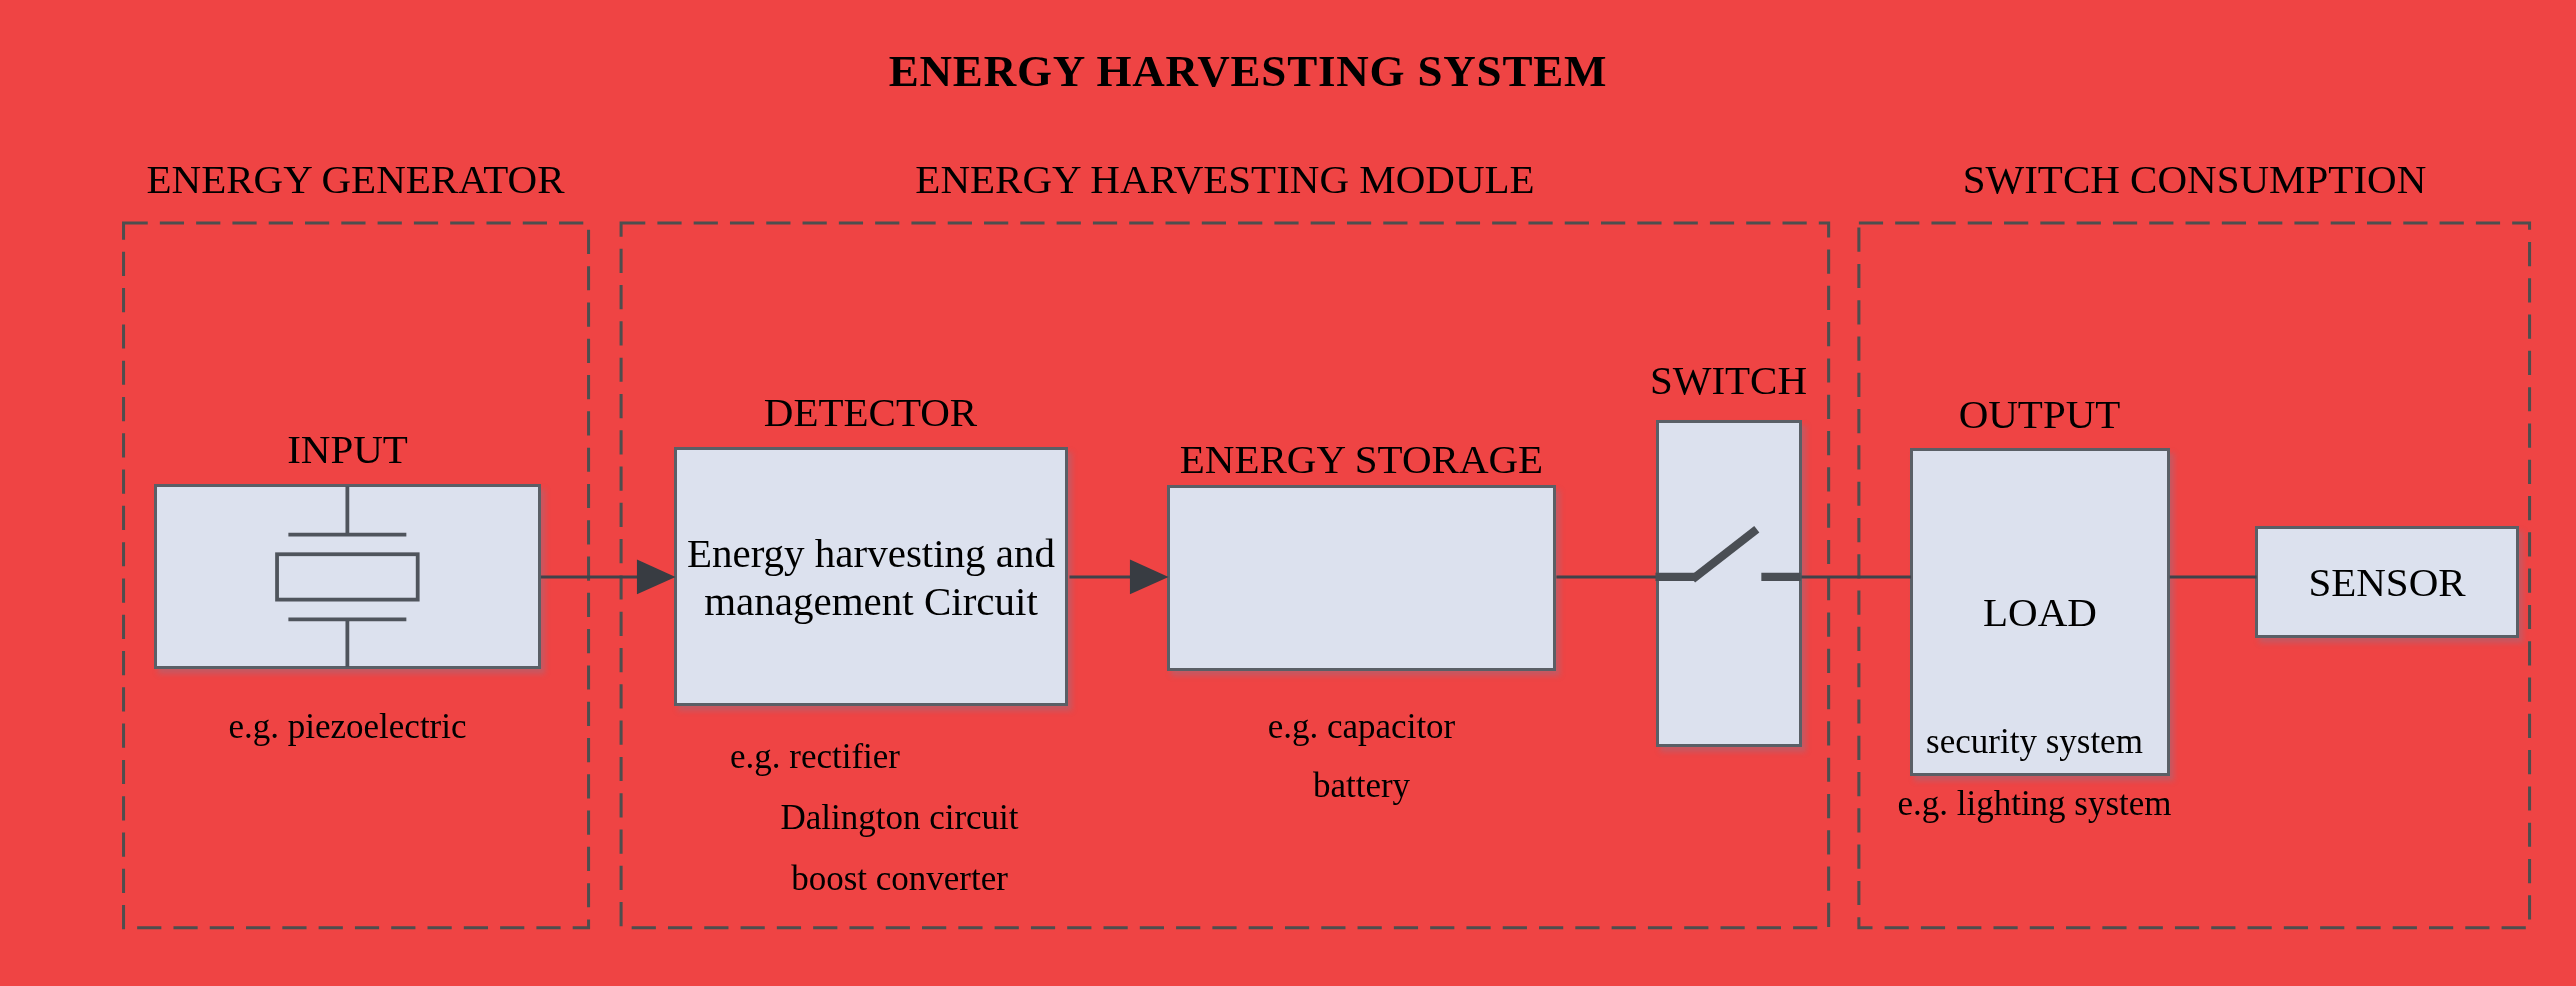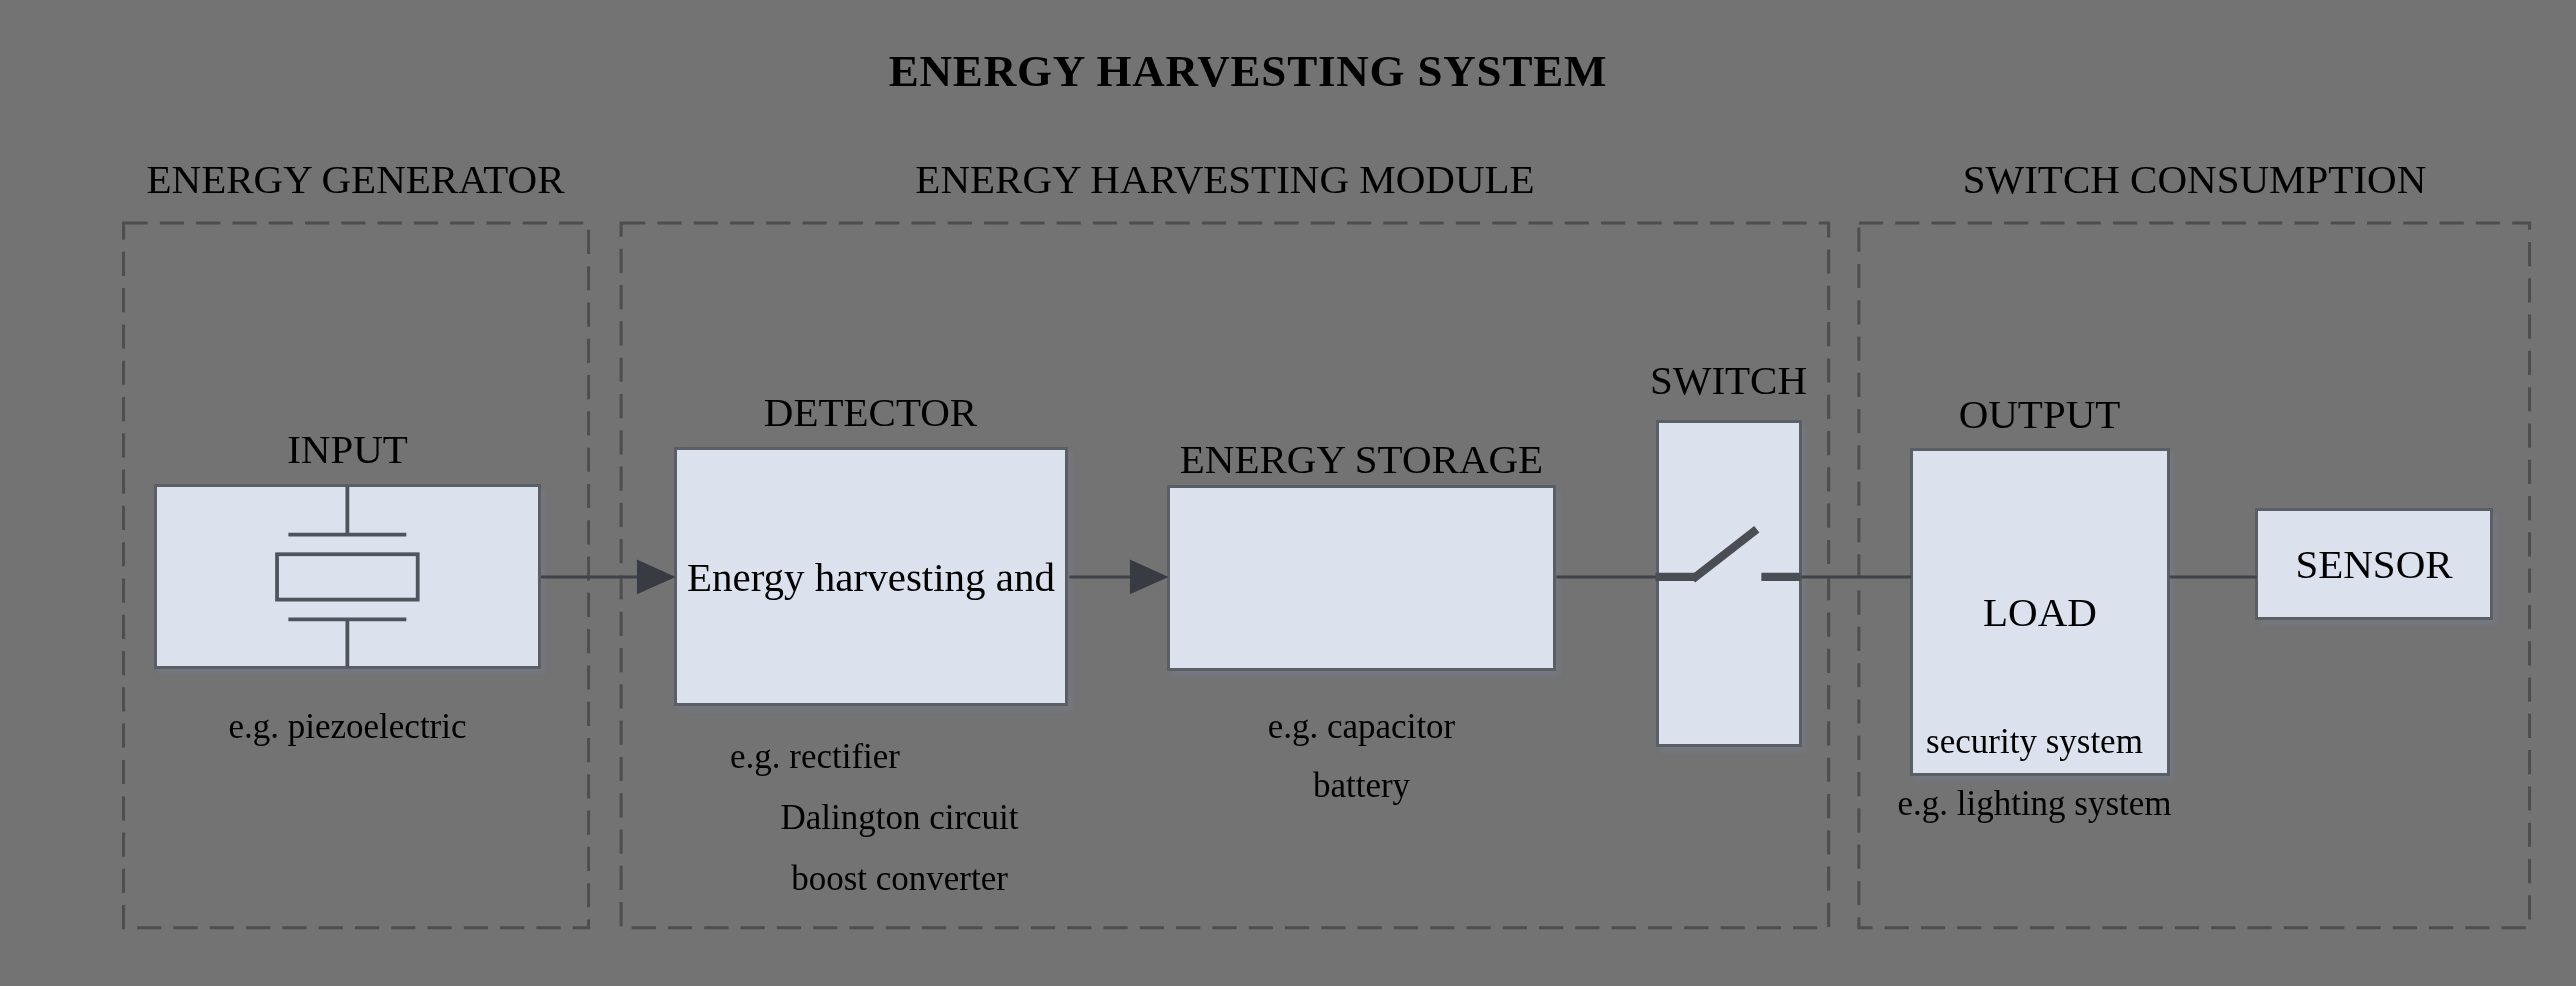--- a/index.html
+++ b/index.html
@@ -1,19 +1,19 @@
 <!DOCTYPE html>
 <html style="font-size:12px"><head>
 <meta charset="utf-8">
 <style>
   html,body{margin:0;padding:0;background:#ffffff;}
   .canvas{
     position:relative;
     width:2576px;height:986px;
-    background:#737373;
+    background:#ef4444;
     font-family:"Liberation Serif","DejaVu Serif",serif;
     color:#000000;
     overflow:hidden;
   }
   .abs{position:absolute;}
   .title{
     left:0;top:47px;width:2496px;
     text-align:center;
     font-size:45px;font-weight:bold;letter-spacing:0.8px;
     line-height:48px;
@@ -66,31 +66,32 @@
   <div class="abs title">ENERGY HARVESTING SYSTEM</div>
 
   <div class="abs section-label" style="left:123px;top:157px;width:465px;text-align:center;">ENERGY GENERATOR</div>
   <div class="abs section-label" style="left:621px;top:157px;width:1208px;">ENERGY HARVESTING MODULE</div>
   <div class="abs section-label" style="left:1859px;top:157px;width:671px;">SWITCH CONSUMPTION</div>
 
   <div class="abs comp-box" style="left:154px;top:484px;width:387px;height:185px;"></div>
 
   <div class="abs comp-box" style="left:674px;top:447px;width:394px;height:259px;">
     <div class="detector-body">Energy harvesting and</div>
+    <div class="detector-body">management Circuit</div>
   </div>
 
   <div class="abs comp-box" style="left:1167px;top:485px;width:389px;height:186px;"></div>
 
   <div class="abs comp-box" style="left:1656px;top:420px;width:146px;height:327px;"></div>
 
   <div class="abs comp-box" style="left:1910px;top:448px;width:260px;height:328px;">
     <div class="box-body">LOAD</div>
   </div>
 
-  <div class="abs comp-box" style="left:2255px;top:508px;width:238px;height:112px;">
+  <div class="abs comp-box" style="left:2255px;top:526px;width:264px;height:112px;">
     <div class="box-body">SENSOR</div>
   </div>
 
   <svg class="overlay" viewBox="0 0 3406 1304" xmlns="http://www.w3.org/2000/svg">
 
     <rect x="163" y="295" width="615" height="932" fill="none" stroke="#4e4e4e" stroke-width="4" stroke-dasharray="32 16"></rect>
     <rect x="821" y="295" width="1597" height="932" fill="none" stroke="#4e4e4e" stroke-width="4" stroke-dasharray="32 16"></rect>
     <rect x="2458" y="295" width="887" height="932" fill="none" stroke="#4e4e4e" stroke-width="4" stroke-dasharray="32 16"></rect>
 
     <g>

